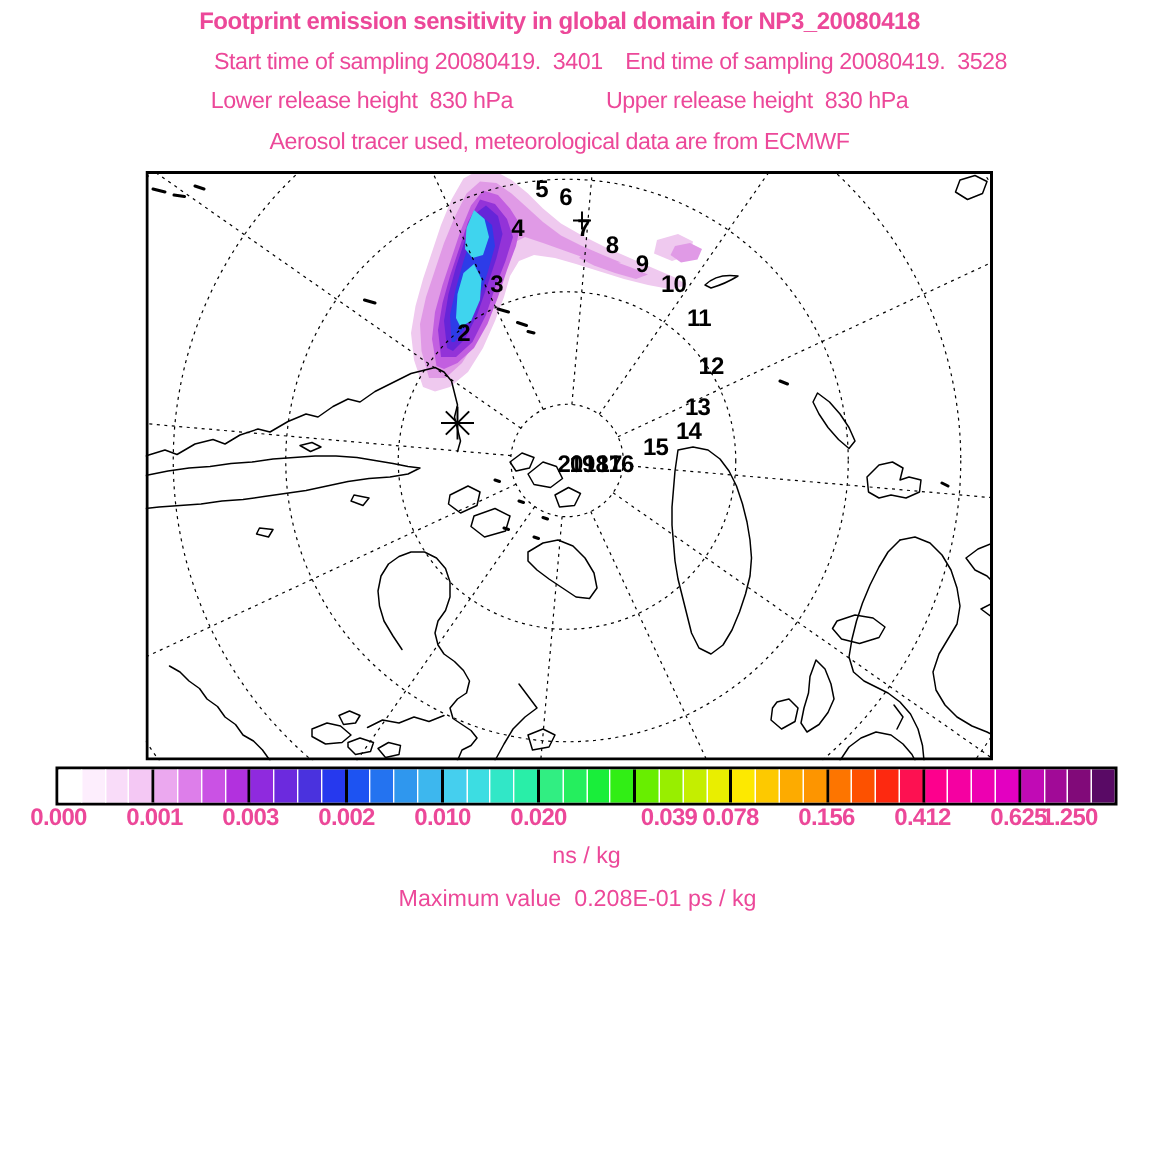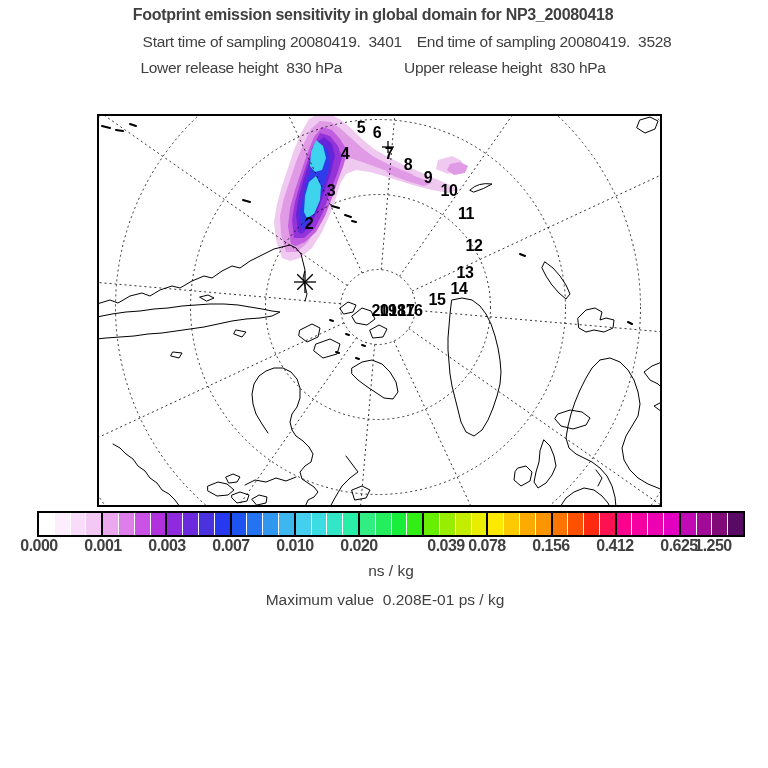--- a/index.html
+++ b/index.html
@@ -1,17 +1,17 @@
 <!DOCTYPE html>
 <html><head>
 <meta charset="utf-8">
 <style>
   html,body{margin:0;padding:0;background:#ffffff;}
   .page{position:relative;width:768px;height:636px;background:#ffffff;overflow:hidden;
-        font-family:"Liberation Sans",sans-serif;color:#404040;}
+        font-family:"Liberation Sans",sans-serif;color:#ec4899;}
   .hdr{position:absolute;left:0;width:746px;text-align:center;white-space:pre;letter-spacing:-0.3px;}
   .hdr.title{top:6px;font-size:16px;font-weight:bold;}
   .hdr.sub{font-size:15.5px;}
   .hdr-flex{position:absolute;left:0;width:746px;display:flex;justify-content:center;font-size:15.5px;white-space:pre;letter-spacing:-0.3px;}
   #mapsvg{position:absolute;left:97px;top:114px;}
   .coast{fill:none;stroke:#000;stroke-width:1;stroke-linejoin:round;stroke-linecap:round;}
   .speck{fill:none;stroke:#000;stroke-width:2;stroke-linecap:round;}
   #grat circle,#grat line{fill:none;stroke:#000;stroke-width:0.8;stroke-dasharray:2,3;}
   .trajnum{font-family:"Liberation Sans",sans-serif;font-weight:bold;font-size:16px;
            text-anchor:middle;dominant-baseline:central;letter-spacing:-0.5px;}
@@ -36,20 +36,21 @@
   <div class="hdr-flex" style="top:33px;gap:15px;padding-left:34px;">
     <span>Start time of sampling 20080419.  3401</span>
     <span>End time of sampling 20080419.  3528</span>
   </div>
 
   <div class="hdr-flex" style="top:59px;gap:62px;text-align:right;">
     <span>Lower release height  830 hPa</span>
     <span>Upper release height  830 hPa</span>
   </div>
 
+  <div class="hdr sub" style="top:86px;">Aerosol tracer used, meteorological data are from ECMWF</div>
 
   <svg id="mapsvg" width="565" height="393" viewBox="97 114 565 393" xmlns="http://www.w3.org/2000/svg">
     <defs>
       <clipPath id="mapclip">
           <rect x="97" y="114" width="565" height="393"></rect>
         </clipPath>
     </defs>
 
     <g clip-path="url(#mapclip)">
 
@@ -203,21 +204,21 @@
       <div class="cbcell segend" style="background: rgb(227, 0, 193);"></div>
       <div class="cbcell subend" style="background: rgb(193, 10, 181);"></div>
       <div class="cbcell subend" style="background: rgb(161, 10, 151);"></div>
       <div class="cbcell subend" style="background: rgb(129, 10, 121);"></div>
       <div class="cbcell" style="background: rgb(89, 10, 101);"></div>
     </div>
   <div class="cblabels" id="cblabels">
       <span class="cblabel" style="left: 39px;">0.000</span>
       <span class="cblabel" style="left: 103px;">0.001</span>
       <span class="cblabel" style="left: 167px;">0.003</span>
-      <span class="cblabel" style="left: 231px;">0.007</span>
+      <span class="cblabel" style="left: 231px;">0.002</span>
       <span class="cblabel" style="left: 295px;">0.010</span>
       <span class="cblabel" style="left: 359px;">0.020</span>
       <span class="cblabel" style="left: 446px;">0.039</span>
       <span class="cblabel" style="left: 487px;">0.078</span>
       <span class="cblabel" style="left: 551px;">0.156</span>
       <span class="cblabel" style="left: 615px;">0.412</span>
       <span class="cblabel" style="left: 679px;">0.625</span>
       <span class="cblabel" style="left: 713px;">1.250</span>
     </div>
   <div class="unitline">ns / kg</div>

